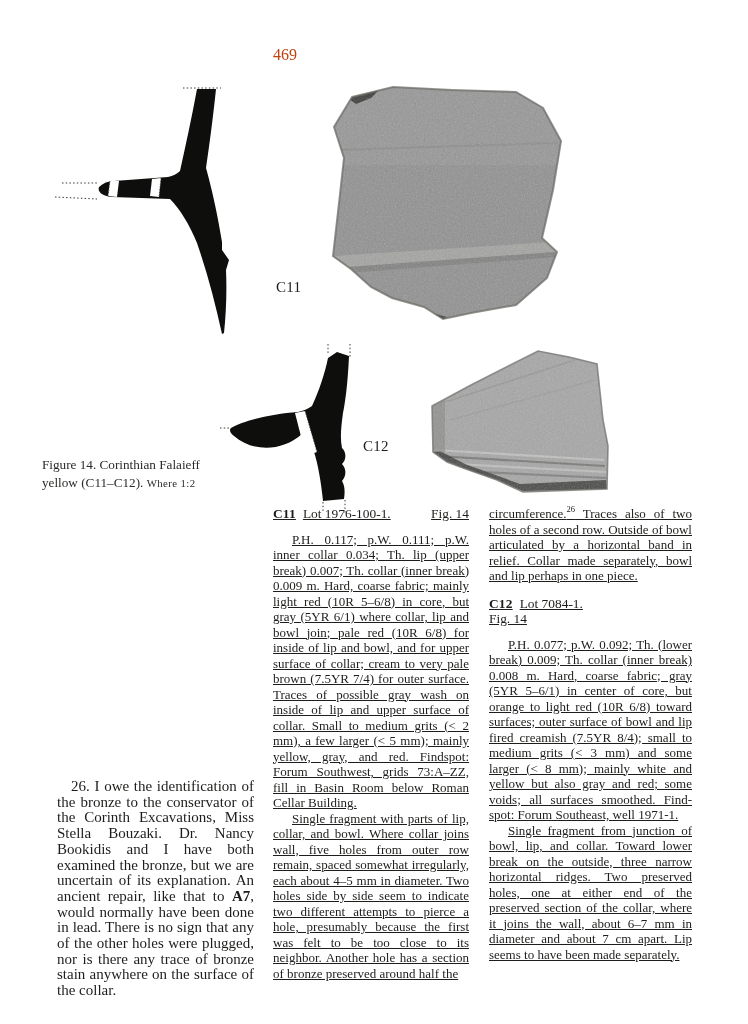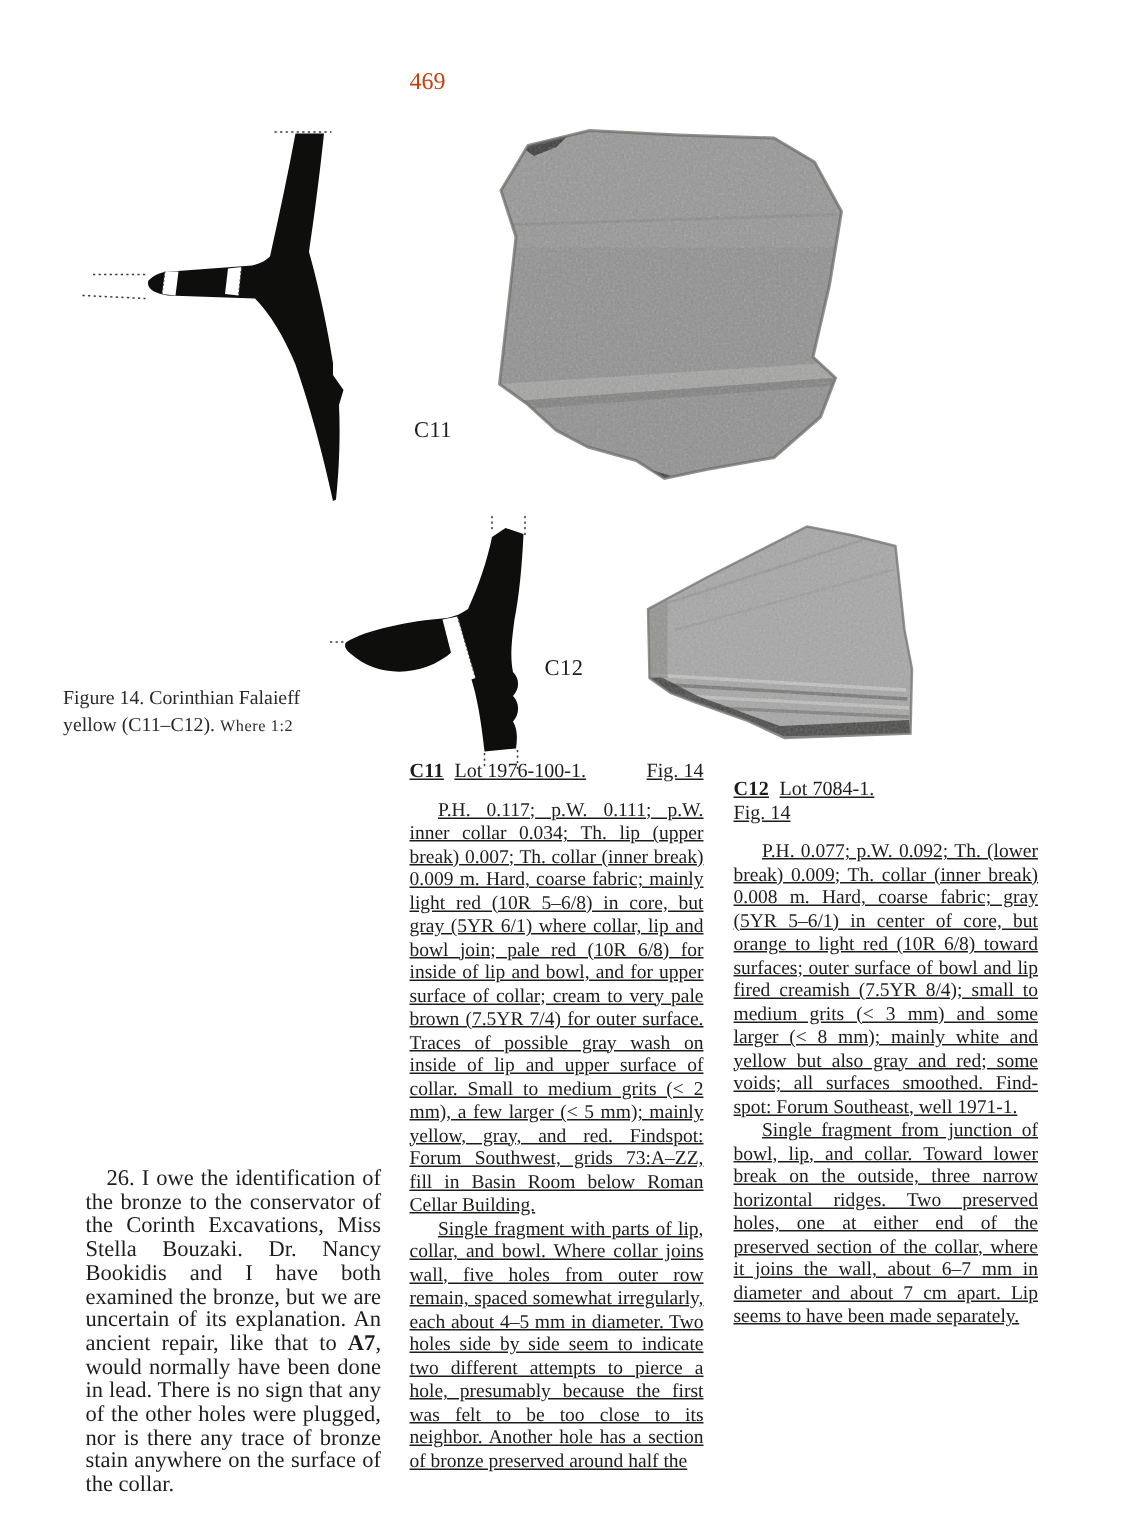--- a/index.html
+++ b/index.html
@@ -170,20 +170,21 @@
       <span>
         <b class="entry-id">C11</b><span class="entry-lot">Lot 1976-100-1.</span>
       </span>
       <span class="entry-fig">Fig. 14</span>
     </div>
     <p class="para">P.H. 0.117; p.W. 0.111; p.W. inner collar 0.034; Th. lip (upper break) 0.007; Th. collar (inner break) 0.009 m. Hard, coarse fabric; mainly light red (10R 5–6/8) in core, but gray (5YR 6/1) where collar, lip and bowl join; pale red (10R 6/8) for inside of lip and bowl, and for upper surface of collar; cream to very pale brown (7.5YR 7/4) for outer surface. Traces of possible gray wash on inside of lip and upper surface of collar. Small to medium grits (&lt; 2 mm), a few larger (&lt; 5 mm); mainly yellow, gray, and red. Findspot: Forum Southwest, grids 73:A–ZZ, fill in Basin Room below Roman Cellar Building.</p>
     <p class="para">Single fragment with parts of lip, collar, and bowl. Where collar joins wall, five holes from outer row remain, spaced somewhat irregularly, each about 4–5 mm in diameter. Two holes side by side seem to indicate two different attempts to pierce a hole, presumably because the first was felt to be too close to its neighbor. Another hole has a section of bronze preserved around half the</p>
   </section>
 
   <section class="col col-right">
+    <p class="para noindent"><span>circumference.</span><sup class="fn-ref">26</sup><span> Traces also of two holes of a second row. Outside of bowl articulated by a horizontal band in relief. Collar made separately, bowl and lip perhaps in one piece.</span></p>
     <div class="entry-head second">
       <span>
         <b class="entry-id">C12</b><span class="entry-lot">Lot 7084-1.</span>
       </span>
       <span class="entry-fig">Fig. 14</span>
     </div>
     <p class="para">P.H. 0.077; p.W. 0.092; Th. (lower break) 0.009; Th. collar (inner break) 0.008 m. Hard, coarse fabric; gray (5YR 5–6/1) in center of core, but orange to light red (10R 6/8) toward surfaces; outer surface of bowl and lip fired creamish (7.5YR 8/4); small to medium grits (&lt; 3 mm) and some larger (&lt; 8 mm); mainly white and yellow but also gray and red; some voids; all surfaces smoothed. Find-spot: Forum Southeast, well 1971-1.</p>
     <p class="para">Single fragment from junction of bowl, lip, and collar. Toward lower break on the outside, three narrow horizontal ridges. Two preserved holes, one at either end of the preserved section of the collar, where it joins the wall, about 6–7 mm in diameter and about 7 cm apart. Lip seems to have been made separately.</p>
   </section>
 

